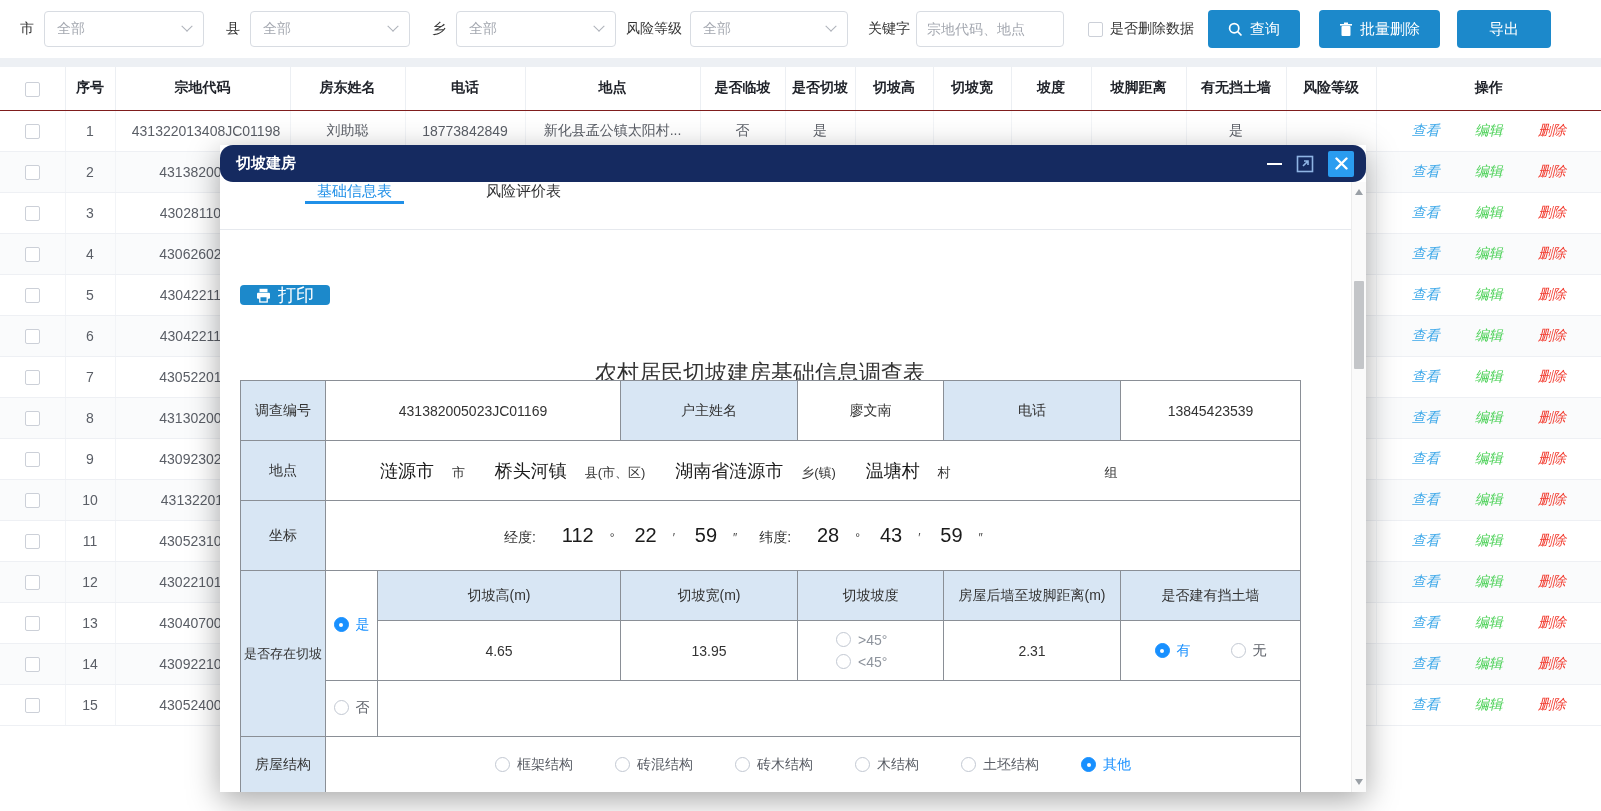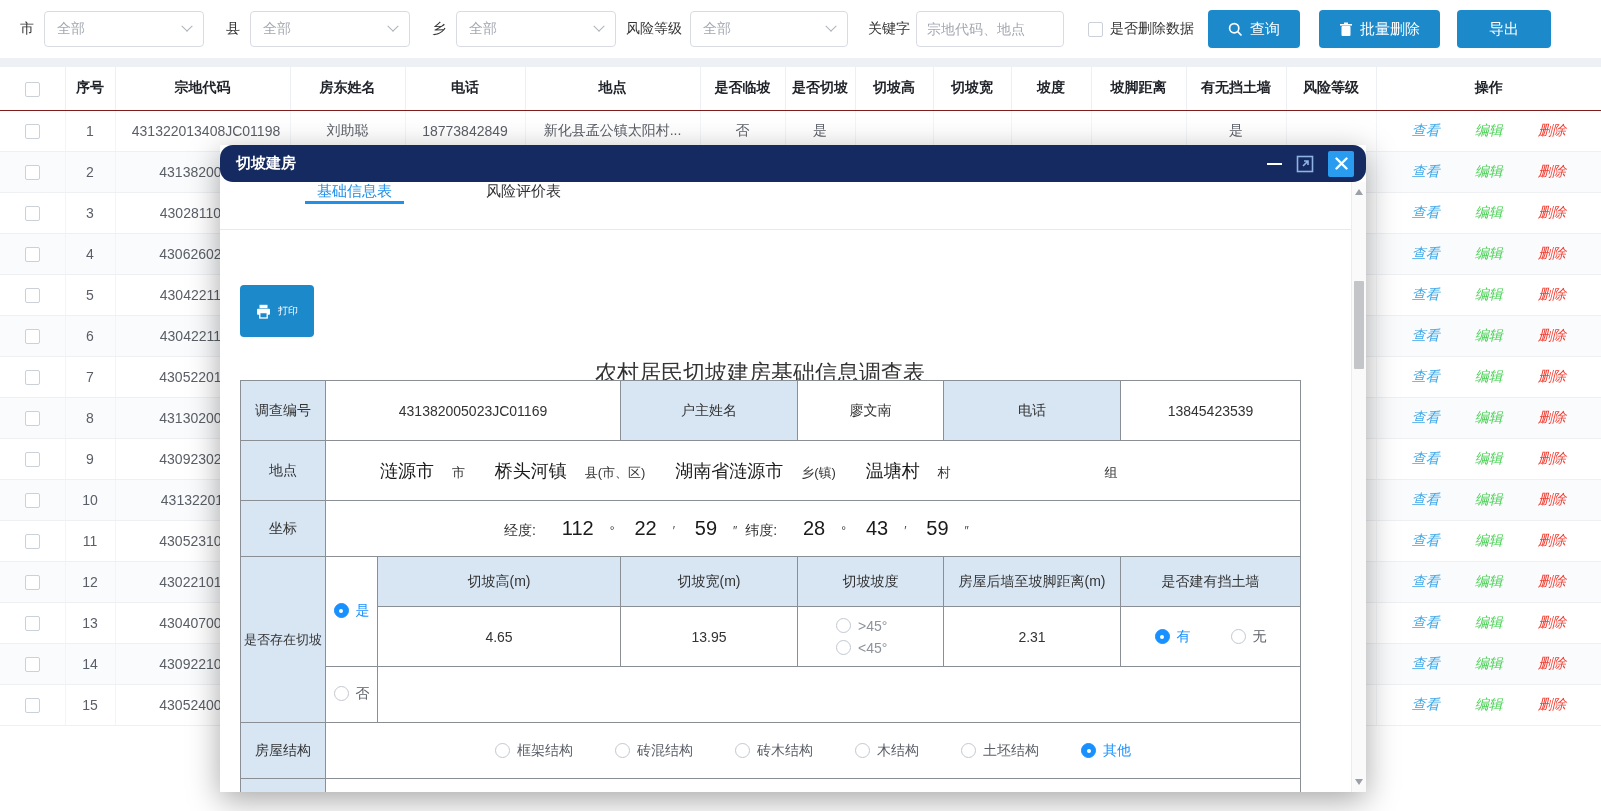--- a/index.html
+++ b/index.html
@@ -37,21 +37,21 @@
   .m-head { height:37px; background:#152a60; display:flex; align-items:center; padding:0 12px 0 16px;border-radius:13px; }
   .m-title { color:#fff; font-size:15px; font-weight:bold; flex:1; }
   .m-ctrl { display:flex; align-items:center; gap:14px; }
   .ic-min { width:15px; height:2px; background:#fff; cursor:pointer; }
   .ic-max { width:18px; height:18px; cursor:pointer; }
   .ic-close { width:26px; height:26px; background:#2a9cf0; border-radius:2px; display:flex; align-items:center; justify-content:center; cursor:pointer; }
   .m-tabs { height:48px; border-bottom:1px solid #e6e9ee; display:flex; align-items:flex-start; padding-left:85px; background:#fff; }
   .m-tab { display:flex; align-items:center; font-size:15px; color:#303133; margin-right:70px; cursor:pointer; border-bottom:3px solid transparent; padding:0 12px; }
   .m-tab.active { color:#2090e8; border-bottom-color:#2090e8; }
   .m-body { position:relative; height:562px; }
-  .print-btn { position:absolute; left:20px; top:55px; height:52px; padding:0 16px; background:#1c89cb; color:#fff; border:none; border-radius:4px; font-size:10px; font-family:inherit; display:flex; align-items:center; gap:7px; cursor:pointer; }
+  .print-btn { position:absolute; left:20px; top:55px; height:20px; padding:0 16px; background:#1c89cb; color:#fff; border:none; border-radius:4px; font-size:18px; font-family:inherit; display:flex; align-items:center; gap:7px; cursor:pointer; }
   .form-title { position:absolute; left:0; top:128px; width:1080px; text-align:center; font-size:22px; color:#333; }
 
   
   table.form { position:absolute; left:20px; top:150px; width:1060px; border-collapse:collapse; table-layout:fixed; background:#fff; }
   table.form td { border:1px solid #8a8f96; text-align:center; vertical-align:middle; font-size:14px; color:#333; }
   td.flbl { background:#d8e6f4; font-size:14px; color:#333; padding:0 2px; }
   td.big { font-size:21px; color:#1b1b1b; }
   .loc-val { font-size:18px; color:#1b1b1b; margin:0 14px 0 26px; }
   .loc-unit { font-size:13px; color:#333; }
   .loc-unit.grp { margin-left:150px; }
@@ -577,28 +577,28 @@
           <span class="loc-val">桥头河镇</span>
           <span class="loc-unit">县(市、区)</span>
           <span class="loc-val">湖南省涟源市</span>
           <span class="loc-unit">乡(镇)</span>
           <span class="loc-val">温塘村</span>
           <span class="loc-unit">村</span>
           <span class="loc-unit grp">组</span>
         </td>
       </tr>
 
-      <tr style="height:56px">
+      <tr style="height:70px">
         <td class="flbl">坐标</td>
         <td colspan="6" style="text-align:left;padding-left:150px">
           <span class="co-lbl">经度:</span>
           <span class="co-num">112</span><span class="co-sym">°</span>
           <span class="co-num">22</span><span class="co-sym">′</span>
           <span class="co-num">59</span><span class="co-sym">″</span>
-          <span class="co-lbl" style="margin-left:4px">纬度:</span>
+          <span class="co-lbl" style="margin-left:18px">纬度:</span>
           <span class="co-num">28</span><span class="co-sym">°</span>
           <span class="co-num">43</span><span class="co-sym">′</span>
           <span class="co-num">59</span><span class="co-sym">″</span>
         </td>
       </tr>
 
       <tr style="height:50px">
         <td class="flbl" rowspan="3" style="font-size:13px">是否存在切坡</td>
         <td rowspan="2">
           <span class="radio-item on">

